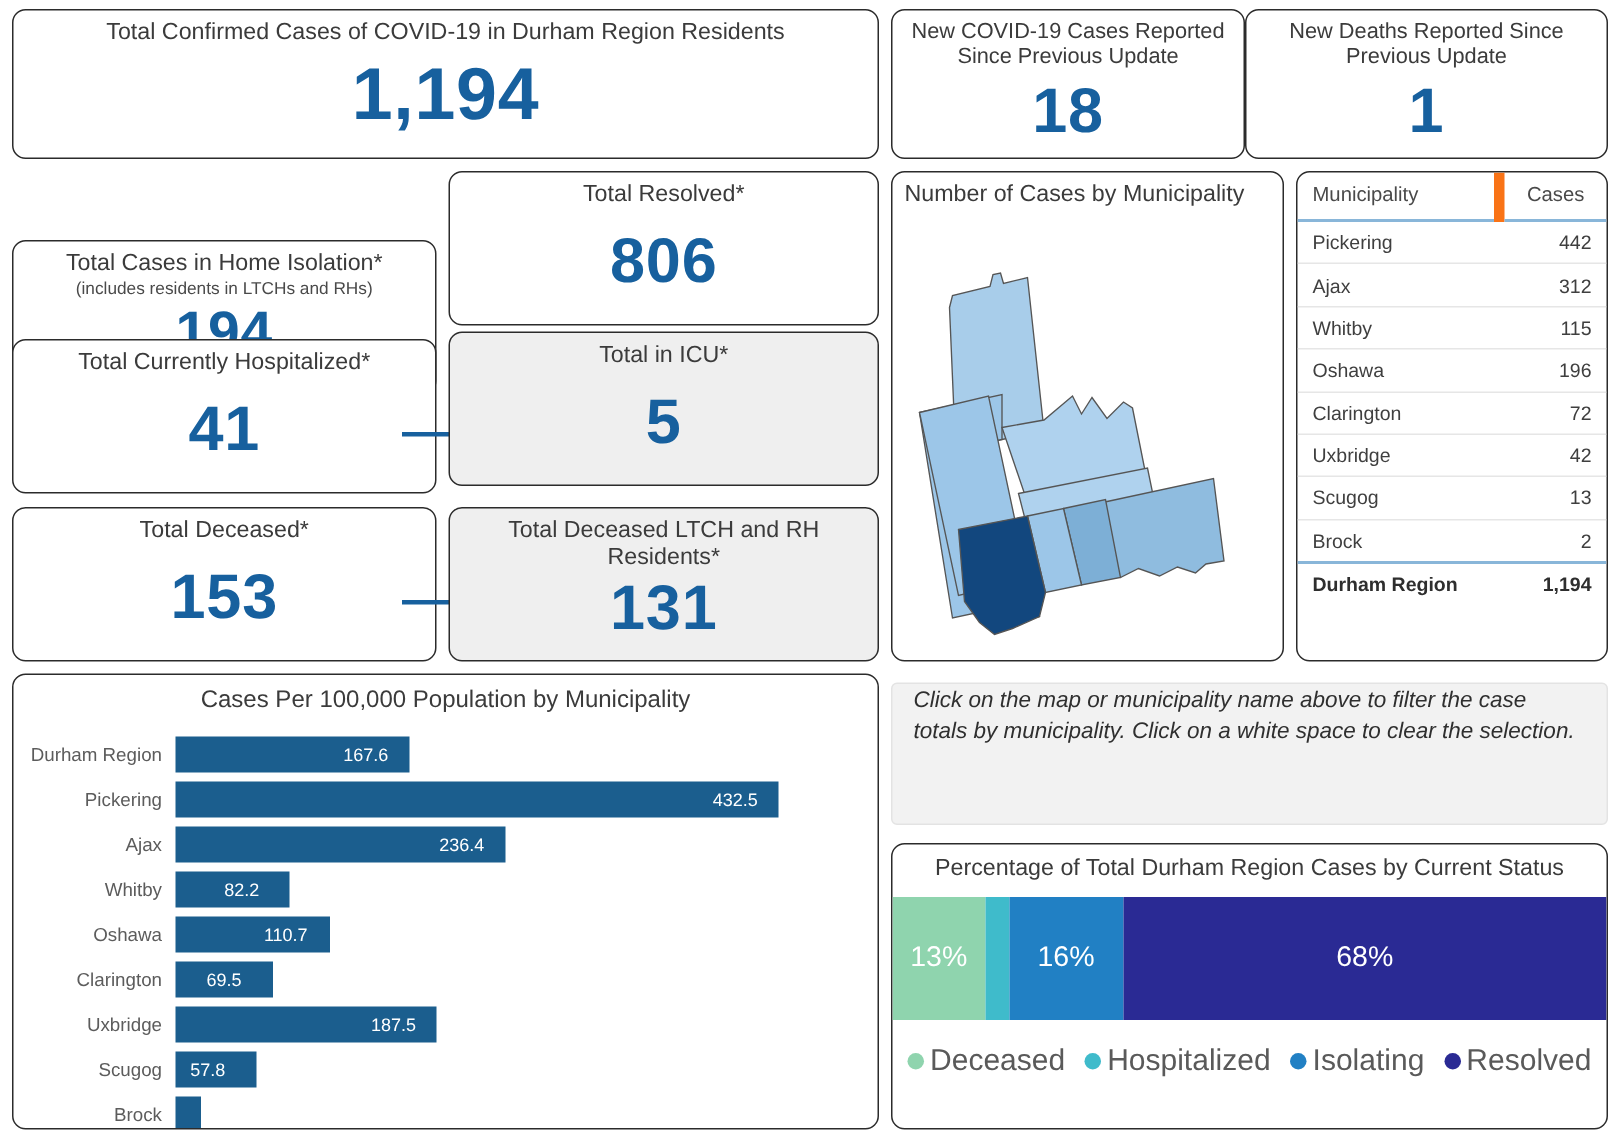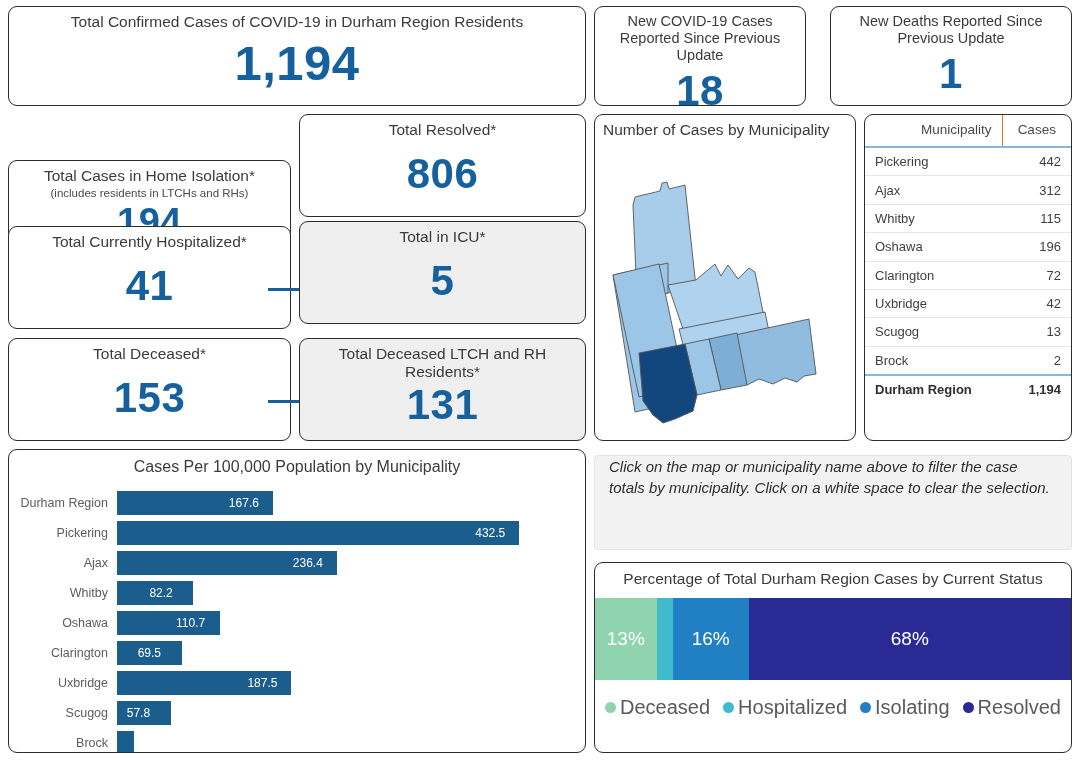--- a/index.html
+++ b/index.html
@@ -68,21 +68,21 @@
     transform: translateY(-50%);
   }
 
   
   .tbl { width: 100%; border-collapse: collapse; font-size: 13px; }
   .tbl th {
     font-weight: 400; color: #4a4a4a; font-size: 13.5px;
     padding: 7px 10px 9px 10px;
     border-bottom: 2px solid #89b6d9;
   }
-  .tbl th.muni { text-align: right; border-right: 1px solid #f97316; }
+  .tbl th.muni { text-align: left; border-right: 7px solid #f97316; }
   .tbl th.cases { text-align: center; }
   .tbl td { padding: 6.2px 10px; color: #3f3f3f; border-bottom: 1px solid #e6e6e6; }
   .tbl td.name { text-align: left; }
   .tbl td.num { text-align: right; }
   .tbl tr.total td { border-top: 2px solid #89b6d9; border-bottom: none; font-weight: 700; color: #2e2e2e; }
   .tbl tr.lastdata td { border-bottom: none; }
 
   
   .map-title {
     font-size: 15.5px; color: #3b3b3b; padding: 6px 4px 0 8px;
@@ -124,21 +124,21 @@
   .dot { width: 11px; height: 11px; border-radius: 50%; display: inline-block; }
 </style>
 </head>
 <body>
 
 <div class="card" style="left:8px; top:6px; width:578px; height:100px;">
   <div class="kpi-title">Total Confirmed Cases of COVID-19 in Durham Region Residents</div>
   <div class="kpi-value v-big">1,194</div>
 </div>
 
-<div class="card" style="left:594px; top:6px; width:212px; height:100px;">
+<div class="card" style="left:594px; top:6px; width:236px; height:100px;">
   <div class="kpi-title small">New COVID-19 Cases Reported Since Previous Update</div>
   <div class="kpi-value v-mid">18</div>
 </div>
 
 <div class="card" style="left:830px; top:6px; width:242px; height:100px;">
   <div class="kpi-title small">New Deaths Reported Since Previous Update</div>
   <div class="kpi-value v-mid">1</div>
 </div>
 
 <div class="card" style="left:8px; top:114px; width:283px; height:103px;margin-top:46px;">

